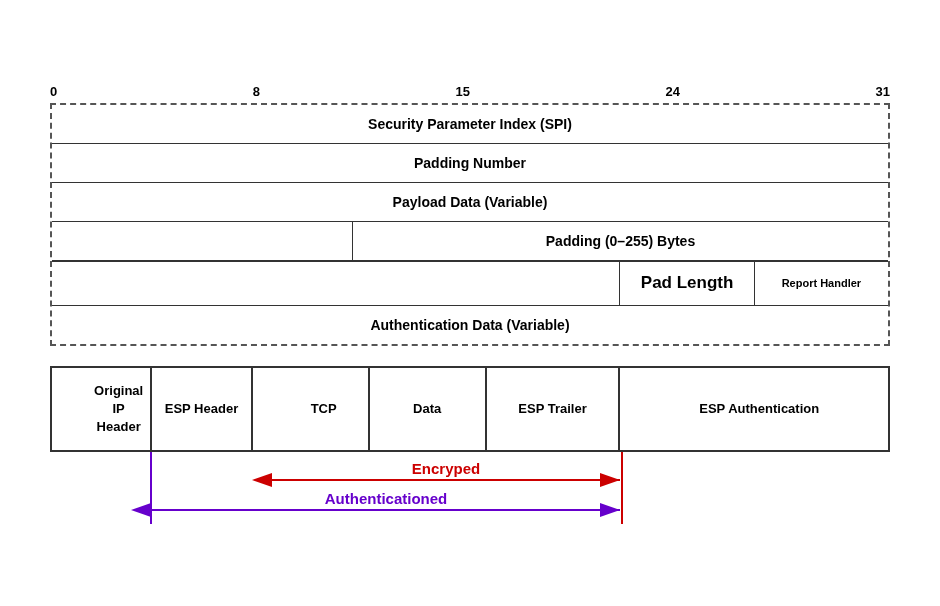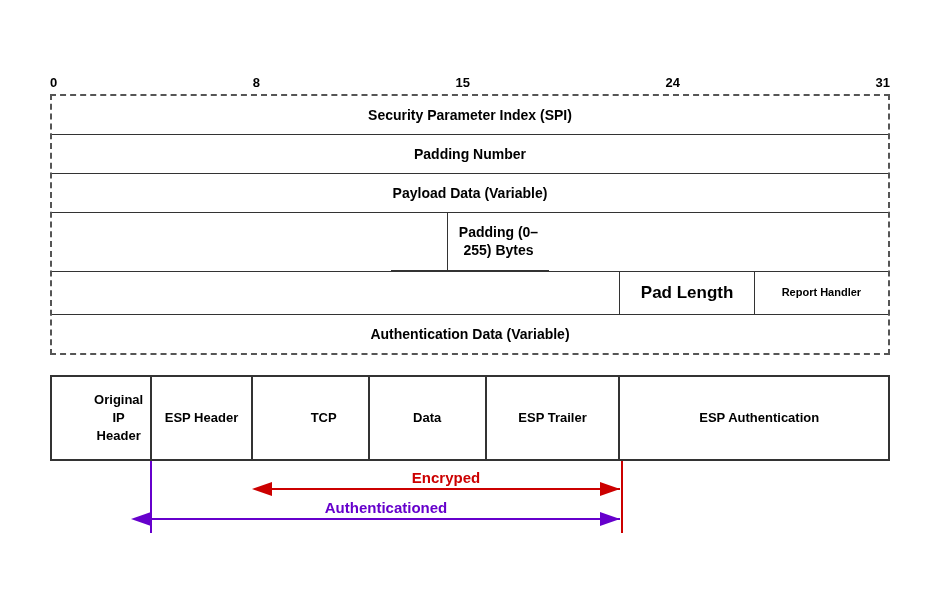--- a/index.html
+++ b/index.html
@@ -124,21 +124,21 @@
     </div>
 
     <div class="field-row">
       <div class="field-cell full-width">Padding Number</div>
     </div>
 
     <div class="field-row">
       <div class="field-cell full-width">Payload Data (Variable)</div>
     </div>
 
-    <div class="field-row" style="flex-direction: column; border-bottom: 1.5px solid #333; align-items: center;">
+    <div class="field-row" style="flex-direction: column; border-bottom: 1.5px solid #333;">
 
       <div style="display:flex; border-bottom: 1.5px solid #333;">
         <div style="width: 36%; border-right: 1.5px solid #333; min-height: 14px;"></div>
         <div class="field-cell" style="flex:1;">Padding (0–255) Bytes</div>
       </div>
     </div>
 
     <div class="field-row">
       <div style="width: 68%; border-right: 1.5px solid #333; min-height: 14px;"></div>
       <div class="field-cell" style="flex:1; font-size:17px;">Pad Length</div>

